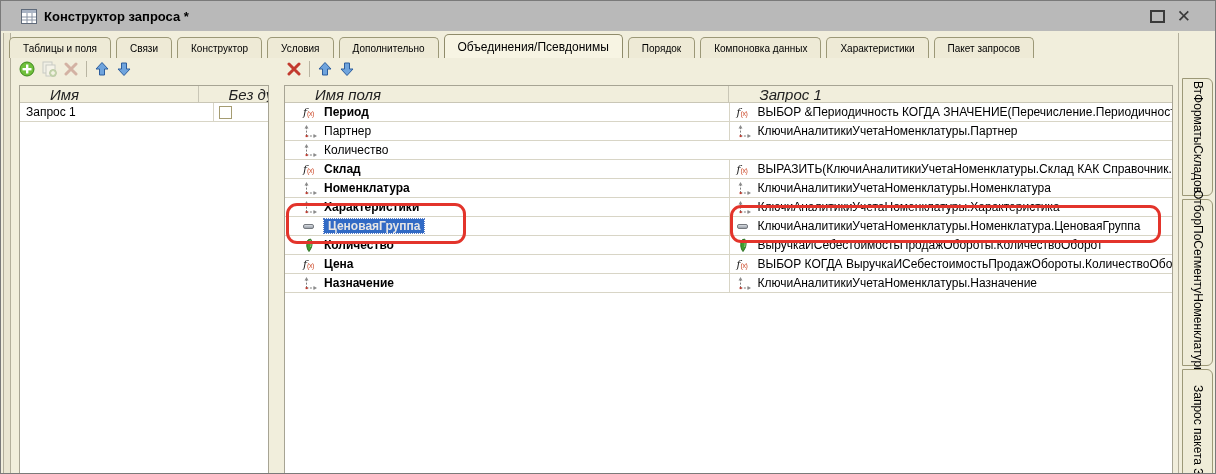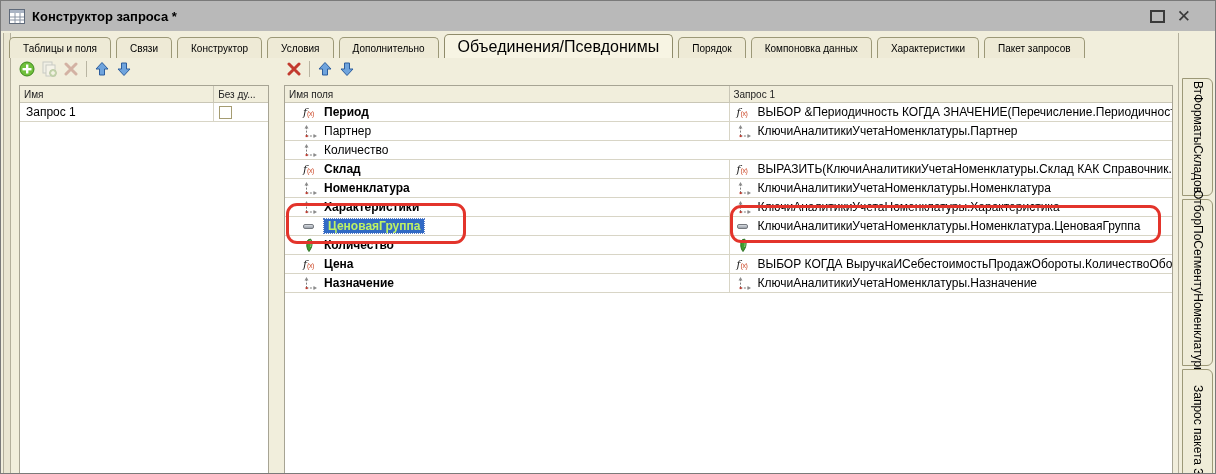--- a/index.html
+++ b/index.html
@@ -1,58 +1,58 @@
 <!DOCTYPE html>
 <html><head>
 <meta charset="utf-8">
 <style>
   html,body{margin:0;padding:0;background:#888;}
   *{box-sizing:border-box;font-family:"Liberation Sans","DejaVu Sans",sans-serif;}
   #root{position:relative;width:1216px;height:474px;background:#f1eedc;overflow:hidden;border:1px solid #7a7a7a;}
 
   
-  .titlebar{position:absolute;left:0;top:0;width:1216px;height:30px;background:#b9b9b9;display:flex;align-items:center;padding:0 8px;}
+  .titlebar{position:absolute;left:0;top:0;width:1216px;height:30px;background:#b9b9b9;display:flex;align-items:center;padding:0 20px;}
   .titlebar .wicon{width:16px;height:15px;margin-right:7px;}
   .titlebar .wtitle{font-size:13px;font-weight:bold;color:#000;}
   .winbtns{position:absolute;right:26px;top:0;height:30px;display:flex;align-items:center;gap:12px;}
   .btn-max{width:15px;height:13px;border:2px solid #3a3a3a;background:transparent;}
   .btn-close{font-size:17px;font-weight:bold;color:#3a3a3a;line-height:1;}
 
   
   .left-strip{position:absolute;left:2px;top:32px;width:8px;height:442px;background:#eae6d2;border-left:1px solid #b3af9c;border-right:1px solid #b3af9c;}
 
   
   .tabstrip{position:absolute;left:8px;top:33px;height:24px;display:flex;align-items:flex-end;}
   .tab{height:21px;display:flex;align-items:center;padding:0 13px;margin-right:5px;background:#eeead6;border:1px solid #9c9877;border-bottom:none;border-radius:5px 5px 0 0;font-size:10px;color:#000;white-space:nowrap;cursor:default;}
-  .tab.active{height:24px;background:#f7f4e3;font-size:16px;border-color:#8f8b6a;}
+  .tab.active{height:24px;background:#f7f4e3;font-size:12px;border-color:#8f8b6a;}
 
   
   .toolbar{position:absolute;top:57px;height:22px;display:flex;align-items:center;}
   .tb-left{left:16px;}
   .tb-right{left:283px;}
   .tbtn{width:20px;height:20px;display:flex;align-items:center;justify-content:center;margin-right:2px;}
   .tbtn.disabled{opacity:.35;filter:grayscale(35%);}
   .tsep{width:1px;height:16px;background:#b9b5a2;margin:0 5px 0 3px;}
 
   
   .grid{position:absolute;top:84px;background:#fff;border:1px solid #a7a494;}
   .grid-left{left:18px;width:250px;height:390px;}
   .grid-right{left:283px;width:889px;height:390px;text-align:center;}
   .ghead{display:flex;height:17px;background:#f1eedc;border-bottom:1px solid #c9c6b6;}
-  .ghead .hcell{font-size:10px;color:#222;padding:1px 4px;overflow:hidden;white-space:nowrap;border-right:1px solid #c9c6b6;display:flex;align-items:center;}
+  .ghead .hcell{font-size:15px;font-style:italic;color:#222;padding:1px 4px;overflow:hidden;white-space:nowrap;border-right:1px solid #c9c6b6;display:flex;align-items:center;margin-left:26px;}
   .ghead .hcell:last-child{border-right:none;}
   .trow{display:flex;height:19px;border-bottom:1px solid #d8d5c6;align-items:stretch;}
   .tcell{display:flex;align-items:center;overflow:hidden;white-space:nowrap;border-right:1px solid #d8d5c6;font-size:12px;color:#000;}
   .tcell:last-child{border-right:none;}
   .gl-c1{width:195px;padding-left:6px;}
   .gl-c2{width:54px;padding-left:3px;}
   .gr-c1{width:445px;padding-left:18px;}
   .gr-c2{width:443px;padding-left:7px;}
   .fname.bold,.b{font-weight:bold;}
-  .fname.sel{background:#316ac5;color:#bef264;padding:0 4px;outline:1px dotted #5b7fc7;}
+  .fname.sel{background:#316ac5;color:#e5e5e5;padding:0 4px;outline:1px dotted #5b7fc7;}
 
   .checkbox{width:13px;height:13px;border:1px solid #a59c72;background:#fff;margin-left:2px;}
 
   
   .ic{width:18px;min-width:18px;height:15px;display:inline-flex;align-items:center;justify-content:flex-start;margin-right:3px;}
   .ic-fx{font-size:11px;font-style:italic;color:#222;font-family:"DejaVu Serif",serif;}
   .ic-fx small{font-size:7px;color:#cc4a2a;font-style:normal;letter-spacing:-0.5px;}
   .ic-dash i{display:block;width:11px;height:5px;border:1px solid #75797f;background:linear-gradient(#d8dce2,#9aa0a8);border-radius:2px;}
   .ic svg{display:block;}
 
@@ -326,20 +326,21 @@
             </span>
             <span class="fname bold">Количество</span>
           </div>
           <div class="tcell gr-c2">
             <span class="ic">
               <svg width="12" height="15" viewBox="0 0 12 15">
                 <path d="M7.5 1 C10 4 9.5 9 6 13.5 C3.5 10.5 3 5.5 5 2 Z" fill="#3f9e2f" stroke="#2a6e1e"></path>
                 <path d="M7 2.2 C8.3 4.2 8.4 6.5 7.5 9" stroke="#8fd27f" fill="none"></path>
               </svg>
             </span>
+            <span class="fval">ВыручкаИСебестоимостьПродажОбороты.КоличествоОборот</span>
           </div>
         </div>
         <div class="trow">
           <div class="tcell gr-c1">
             <span class="ic">
               <span class="ic-fx">f<small>(x)</small></span>
             </span>
             <span class="fname bold">Цена</span>
           </div>
           <div class="tcell gr-c2">

